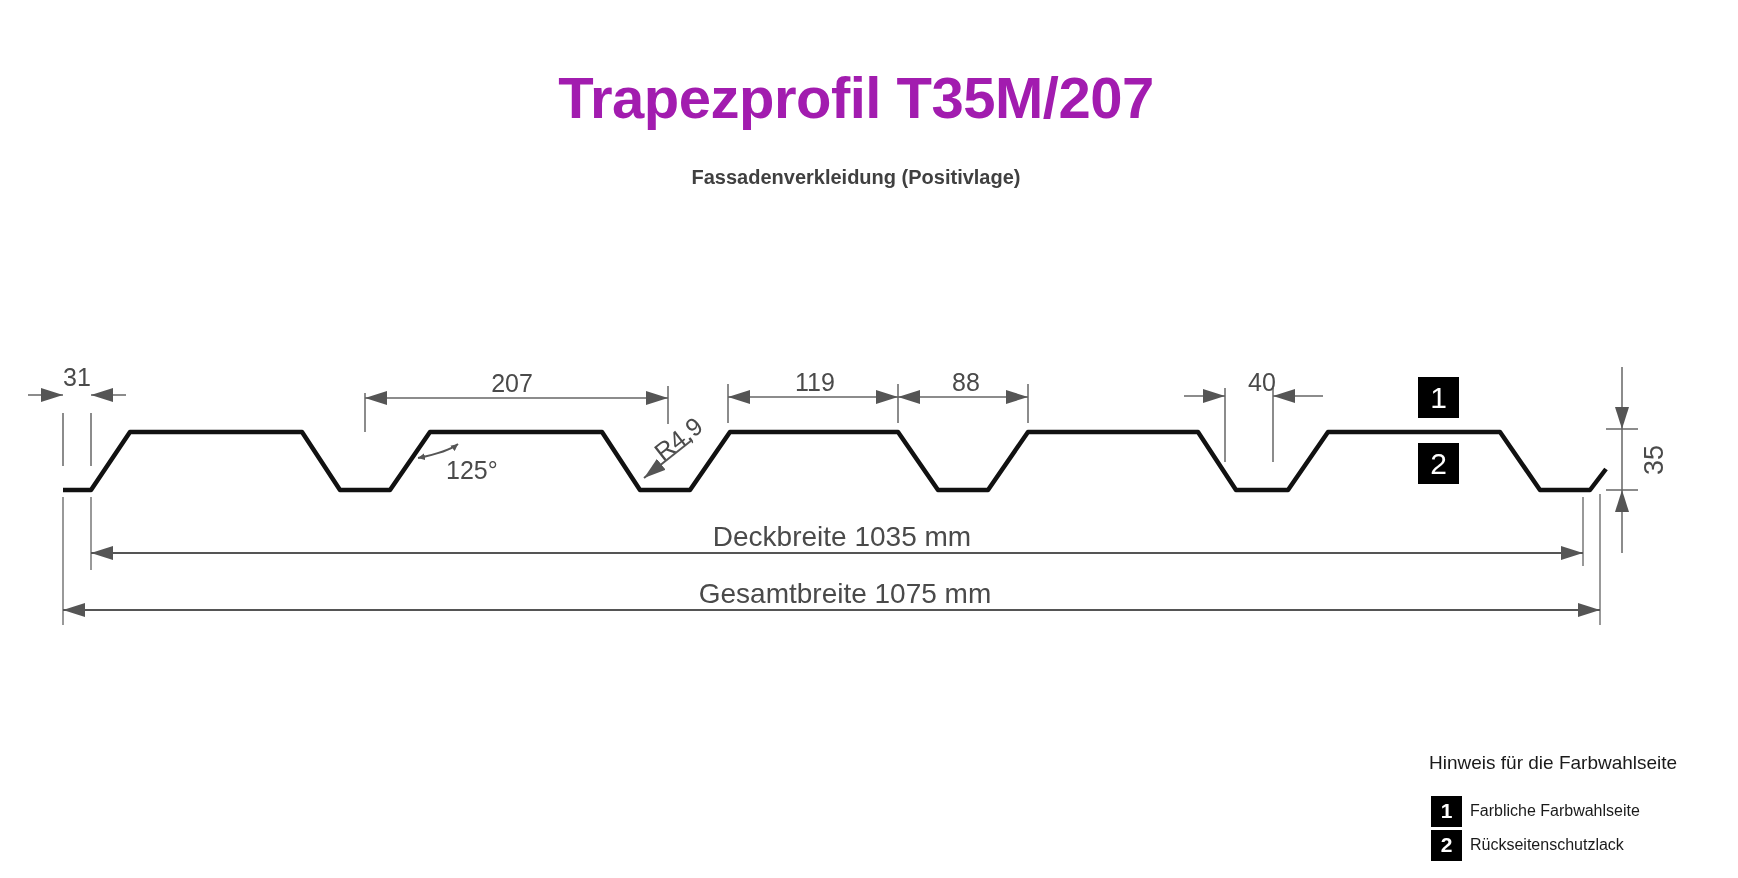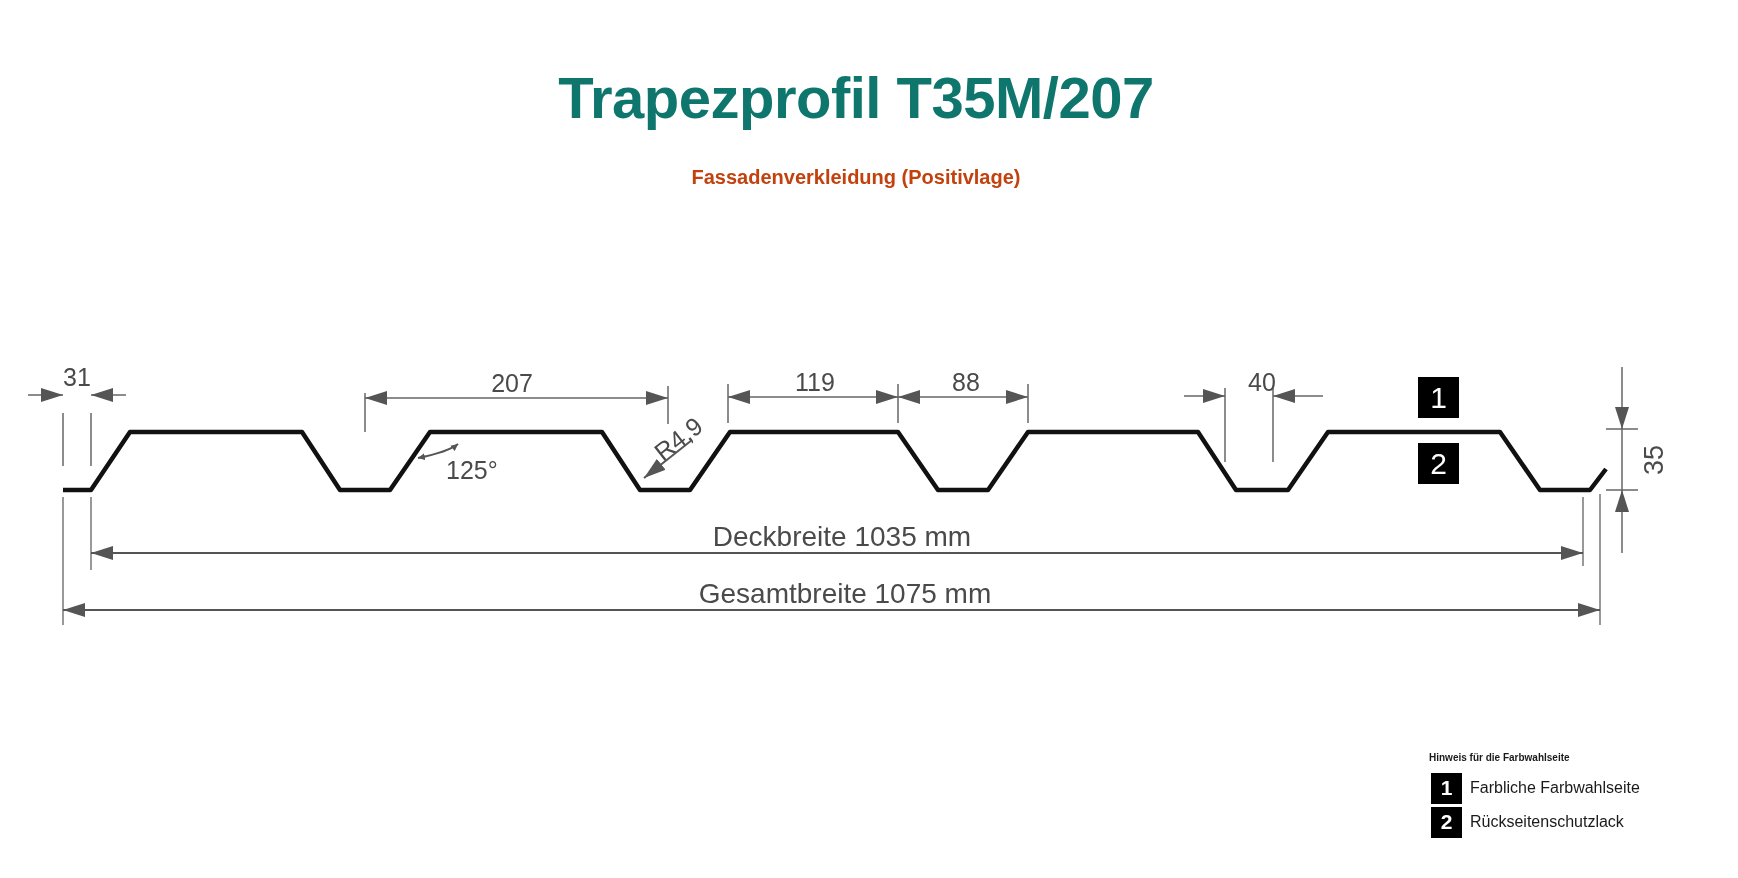--- a/index.html
+++ b/index.html
@@ -1,22 +1,22 @@
 <!DOCTYPE html>
 <html><head>
 <meta charset="utf-8">
 <style>
   html, body { margin: 0; padding: 0; background: #ffffff; }
   body { width: 1738px; height: 878px; position: relative; overflow: hidden; font-family: "Liberation Sans", sans-serif; }
-  .title { position: absolute; left: 0; width: 1712px; top: 64px; text-align: center; font-size: 58px; font-weight: 700; color: #0f766e; letter-spacing: -0.5px; }
-  .subtitle { position: absolute; left: 0; width: 1712px; top: 166px; text-align: center; font-size: 20px; font-weight: 700; color: #c2410c; }
+  .title { position: absolute; left: 0; width: 1712px; top: 64px; text-align: center; font-size: 58px; font-weight: 700; color: #a21caf; letter-spacing: -0.5px; }
+  .subtitle { position: absolute; left: 0; width: 1712px; top: 166px; text-align: center; font-size: 20px; font-weight: 700; color: #404040; }
   svg.drawing { position: absolute; left: 0; top: 0; }
   .dimtext { font-family: "Liberation Sans", sans-serif; fill: #4a4a4a; }
   .legend { position: absolute; left: 1429px; top: 752px; color: #1a1a1a; }
-  .legend-title { font-size: 10px; font-weight: 700; margin-bottom: 8px; }
+  .legend-title { font-size: 19px; font-weight: 400; margin-bottom: 20px; }
   .legend-row { display: flex; align-items: center; height: 34px; }
   .legend-box { width: 31px; height: 31px; background: #000; color: #fff; font-weight: 700; font-size: 21px; display: flex; align-items: center; justify-content: center; margin-right: 8px; margin-left: 2px; }
   .legend-label { font-size: 16px; }
   .badge { position: absolute; width: 41px; height: 41px; background: #000; color: #fff; font-size: 30px; display: flex; align-items: center; justify-content: center; }
 </style>
 </head>
 <body>
 
 <div class="title">Trapezprofil T35M/207</div>
 <div class="subtitle">Fassadenverkleidung (Positivlage)</div>

